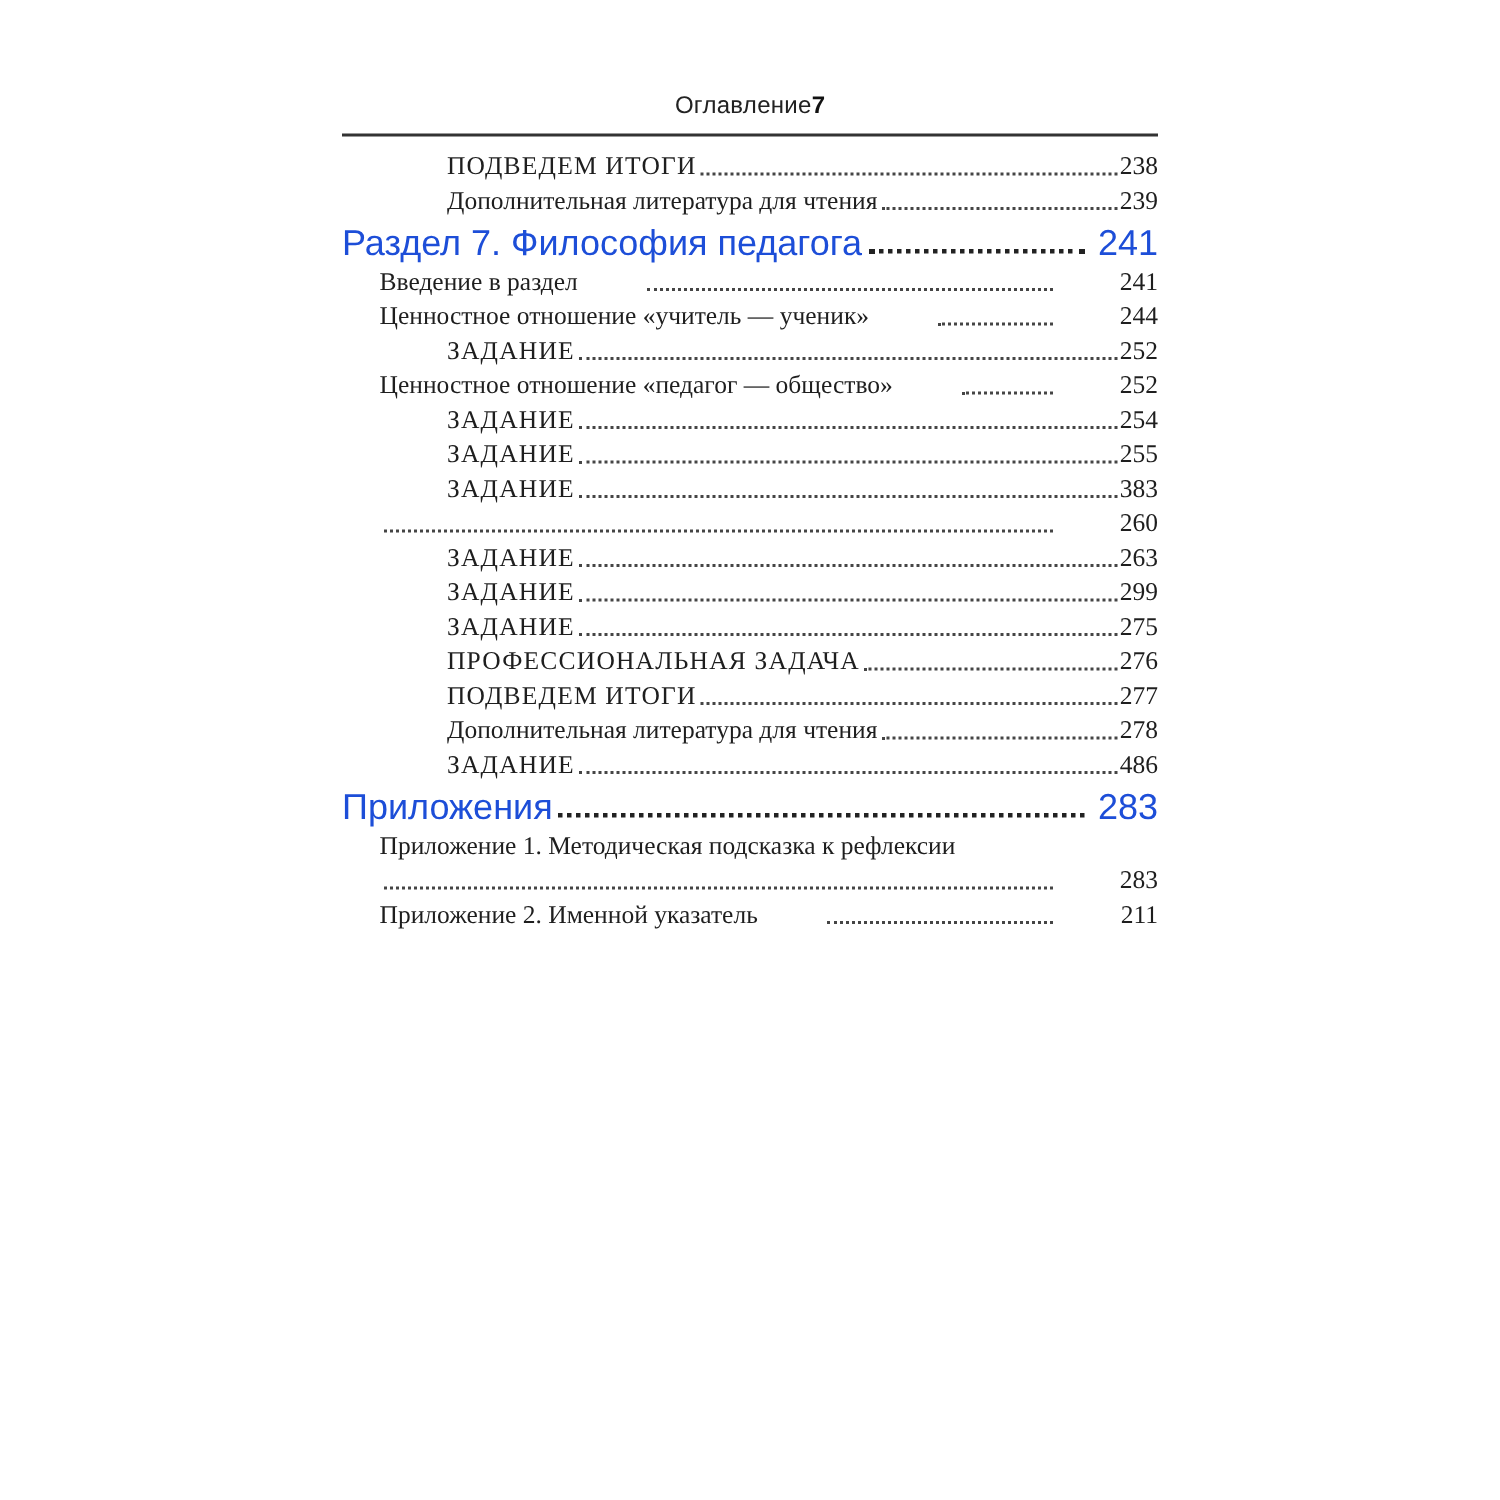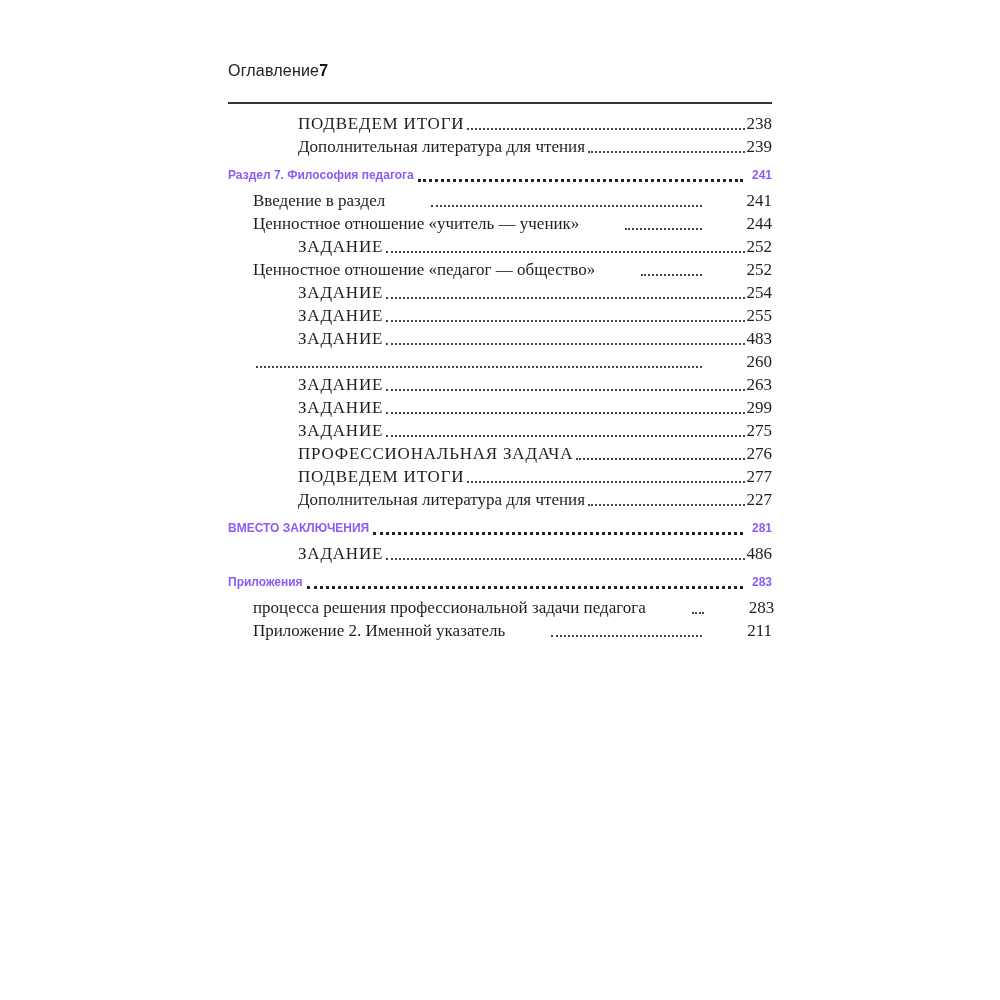--- a/index.html
+++ b/index.html
@@ -14,26 +14,26 @@
     box-sizing: border-box;
     width: 1000px;
     height: 1000px;
     padding: 60px 228px 0 228px;
     background: #ffffff;
     color: #1e1e1e;
   }
   
   .running-head {
     display: flex;
-    justify-content: flex-start;
+    justify-content: center;
     align-items: flex-end;
     font-family: "Liberation Sans", "DejaVu Sans", sans-serif;
     font-size: 16px;
     line-height: 22px;
-    padding-bottom: 20px;
+    padding-bottom: 7px;
     border-bottom: 2px solid #333333;
     color: #222222;
   }
   .running-head .head-title { letter-spacing: 0.2px; }
   .running-head .head-pagenum { font-weight: 700; color: #111111; }
 
   
   .toc { margin-top: 8px; }
   .toc-row {
     display: flex;
@@ -57,24 +57,24 @@
   .toc-row.lvl0 { padding-left: 0; }
   .toc-row.lvl1 { padding-left: 25px; gap: 43px; }
   .toc-row.lvl2 { padding-left: 70px; }
 
   
   .toc-row.caps .label { letter-spacing: 0.8px; }
 
   
   .toc-row.bold {
     font-family: "Liberation Sans", "DejaVu Sans", sans-serif;
-    font-weight: 700;
-    font-size: 12px;
+    font-weight: 400;
+    font-size: 24px;
     line-height: 25px;
-    color: #8b5cf6;
+    color: #1d4ed8;
     margin-bottom: 1px;
   }
   .toc-row.bold .leader {
     border-bottom: 3px dotted #222222;
     margin: 0 9px 6px 4px;
   }
   
   .toc-row.gap { margin-top: 5px; }
 </style>
 </head>
@@ -128,21 +128,21 @@
         <span class="pagenum">254</span>
       </div>
       <div class="toc-row lvl2 caps">
         <span class="label">ЗАДАНИЕ</span>
         <span class="leader"></span>
         <span class="pagenum">255</span>
       </div>
       <div class="toc-row lvl2 caps">
         <span class="label">ЗАДАНИЕ</span>
         <span class="leader"></span>
-        <span class="pagenum">483</span>
+        <span class="pagenum">383</span>
       </div>
       <div class="toc-row lvl1">
         <span class="leader"></span>
         <span class="pagenum">260</span>
       </div>
       <div class="toc-row lvl2 caps">
         <span class="label">ЗАДАНИЕ</span>
         <span class="leader"></span>
         <span class="pagenum">263</span>
       </div>
@@ -162,39 +162,36 @@
         <span class="pagenum">276</span>
       </div>
       <div class="toc-row lvl2 caps">
         <span class="label">ПОДВЕДЕМ ИТОГИ</span>
         <span class="leader"></span>
         <span class="pagenum">277</span>
       </div>
       <div class="toc-row lvl2">
         <span class="label">Дополнительная литература для чтения</span>
         <span class="leader"></span>
-        <span class="pagenum">227</span>
-      </div>
-      <div class="toc-row lvl0 bold gap">
-        <span class="label">ВМЕСТО ЗАКЛЮЧЕНИЯ</span>
-        <span class="leader"></span>
-        <span class="pagenum">281</span>
+        <span class="pagenum">278</span>
       </div>
       <div class="toc-row lvl2 caps">
         <span class="label">ЗАДАНИЕ</span>
         <span class="leader"></span>
         <span class="pagenum">486</span>
       </div>
       <div class="toc-row lvl0 bold gap">
         <span class="label">Приложения</span>
         <span class="leader"></span>
         <span class="pagenum">283</span>
       </div>
       <div class="toc-row lvl1">
-        <span class="label">процесса решения профессиональной задачи педагога</span>
+        <span class="label">Приложение 1. Методическая подсказка к рефлексии</span>
+      </div>
+      <div class="toc-row lvl1">
         <span class="leader"></span>
         <span class="pagenum">283</span>
       </div>
       <div class="toc-row lvl1">
         <span class="label">Приложение 2. Именной указатель</span>
         <span class="leader"></span>
         <span class="pagenum">211</span>
       </div>
     </div>
 </div>

